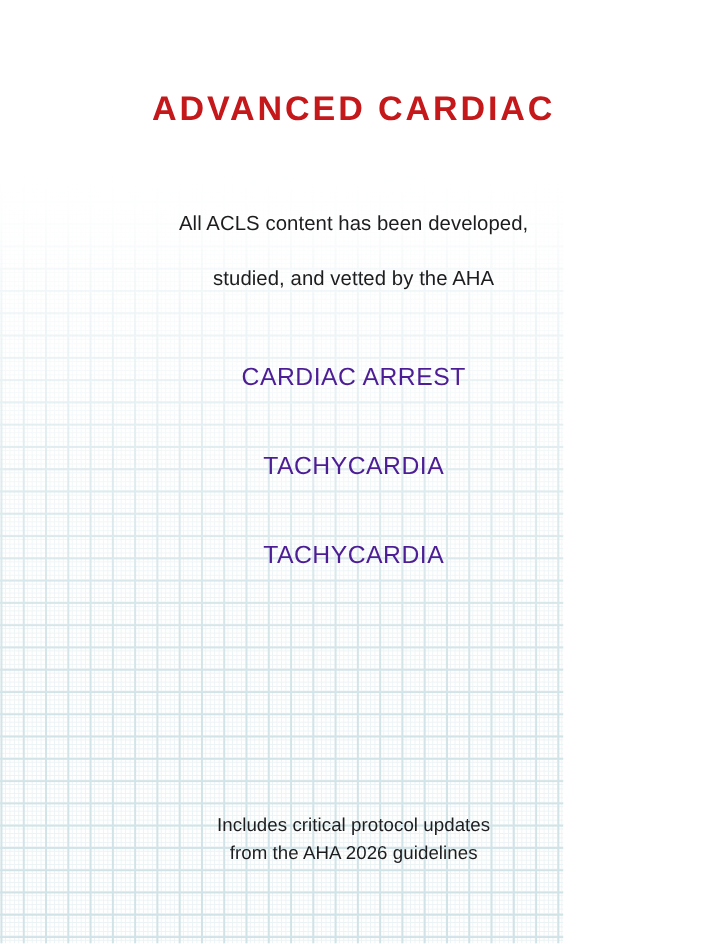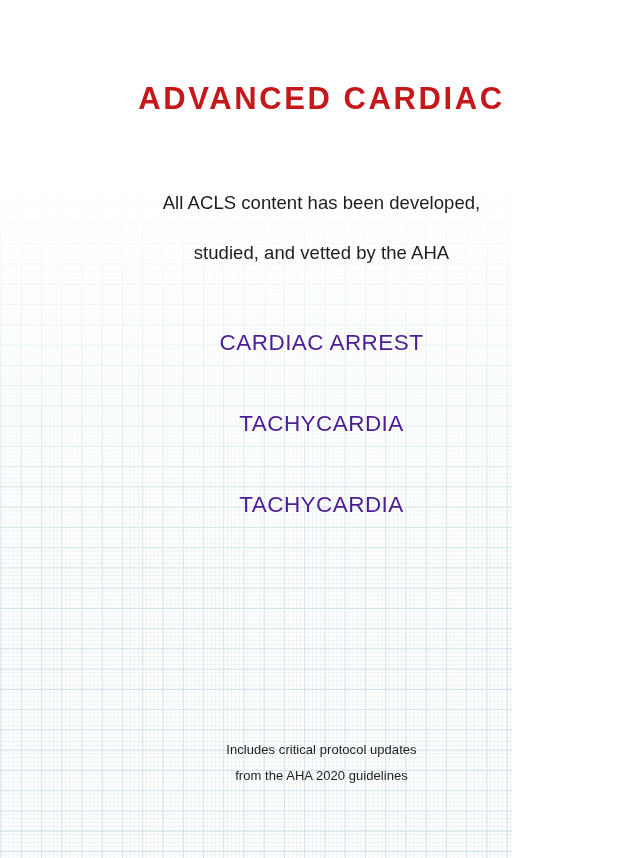--- a/index.html
+++ b/index.html
@@ -152,21 +152,21 @@
   }
 
   .footer-block {
     position: absolute;
     left: 0;
     right: 0;
     top: 737px;
   }
   .footer-line {
     color: #1d1d1f;
-    font-size: 13px;
+    font-size: 17px;
     line-height: 25.5px;
     font-weight: normal;
     letter-spacing: 0.05px;
   }
 </style>
 </head>
 <body>
 
 <div id="screen">
 
@@ -186,17 +186,17 @@
     </div>
 
     <div class="menu">
       <div class="menu-item">CARDIAC ARREST</div>
       <div class="menu-item">TACHYCARDIA</div>
       <div class="menu-item">TACHYCARDIA</div>
     </div>
 
     <div class="footer-block">
       <div class="footer-line">Includes critical protocol updates</div>
-      <div class="footer-line">from the AHA 2020 guidelines</div>
+      <div class="footer-line">from the AHA 2026 guidelines</div>
     </div>
 
   </div>
 </div>
 
 </body></html>

